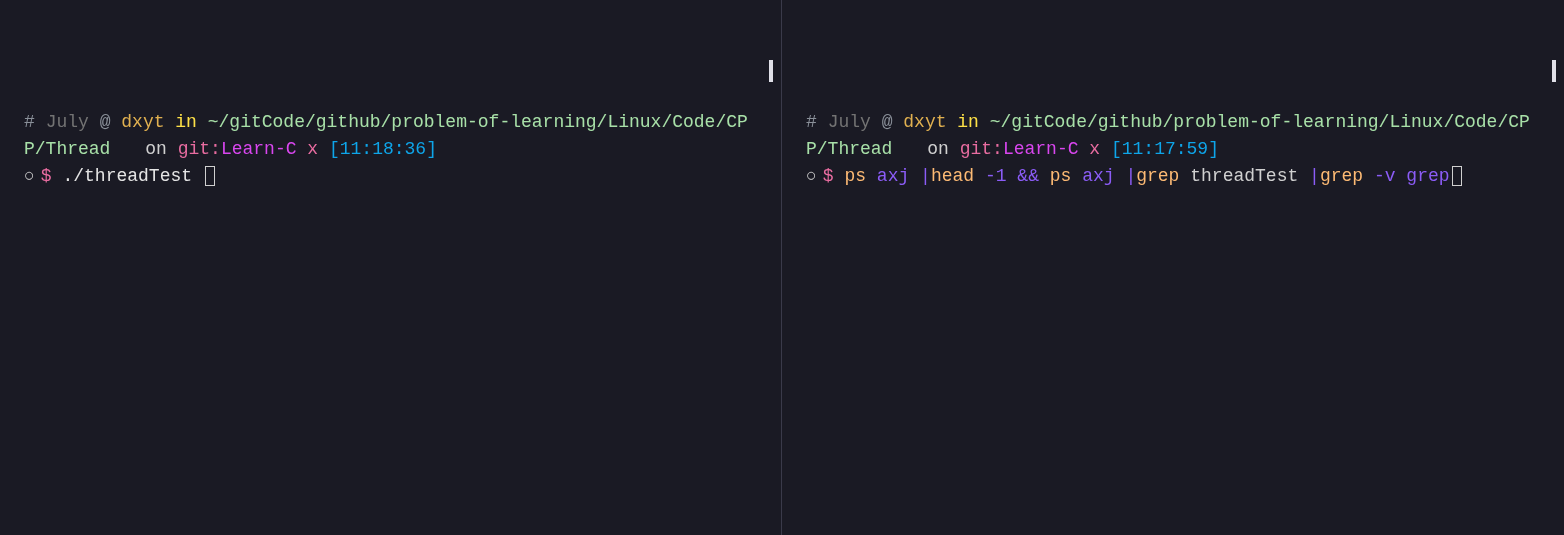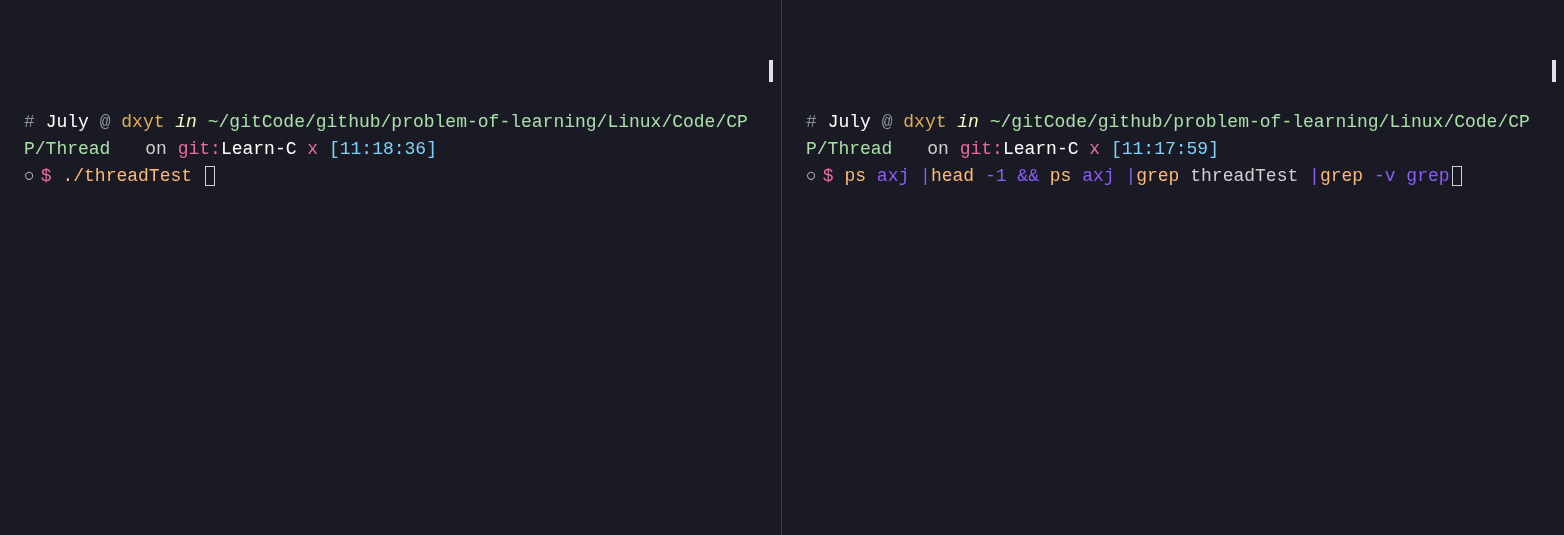--- a/index.html
+++ b/index.html
@@ -25,33 +25,33 @@
       word-break: break-all;
     }
     .pane-left {
       width: 782px;
       border-right: 1px solid #3a3a4a;
     }
     .pane-right {
       width: 782px;
     }
     .hash { color: #8a9099; }
-    .user { color: #ffffff; }
+    .user { color: #737373; }
     .at { color: #8a9099; }
     .host { color: #e0b050; }
-    .in-word { color: #fef9c3; font-style: italic; }
+    .in-word { color: #fde047; }
     .path { color: #a8e0a8; }
     .on-word { color: #d0d0d0; margin-left: 24px; }
     .git-word { color: #e86ca0; text-align: center; }
-    .branch { color: #ffffff; text-align: center; }
+    .branch { color: #d946ef; text-align: center; }
     .git-x { color: #e86ca0; }
-    .time { color: #7dd3fc; }
+    .time { color: #0ea5e9; }
     .bullet { color: #d0d0d0; }
     .dollar { color: #e86ca0; }
-    .cmd-exec { color: #fdba74; }
+    .cmd-exec { color: #e5e5e5; }
     .cmd-green { color: #fdba74; }
     .cmd-white { color: #8b5cf6; }
     .cmd-underline { color: #d0d0d0; }
     .cursor-box {
       display: inline-block;
       width: 10px;
       height: 20px;
       border: 1px solid #d0d0d0;
       vertical-align: text-bottom;
       margin-left: 2px;

